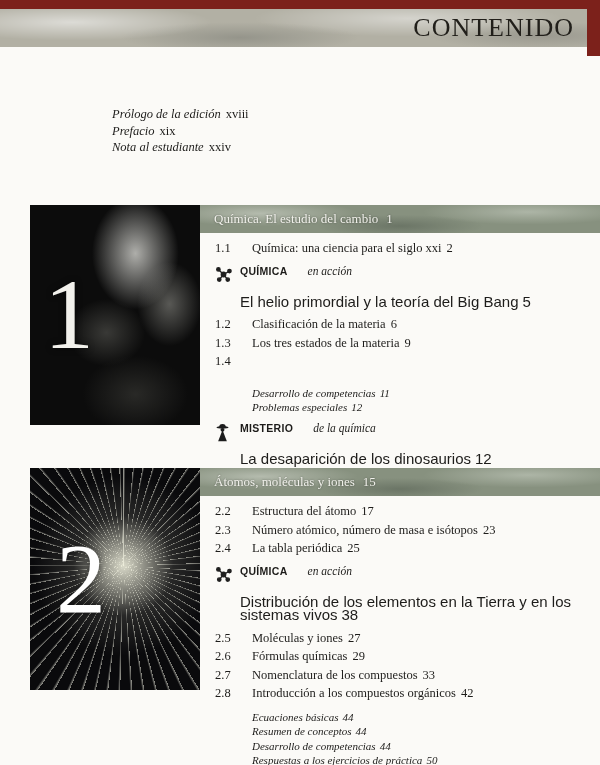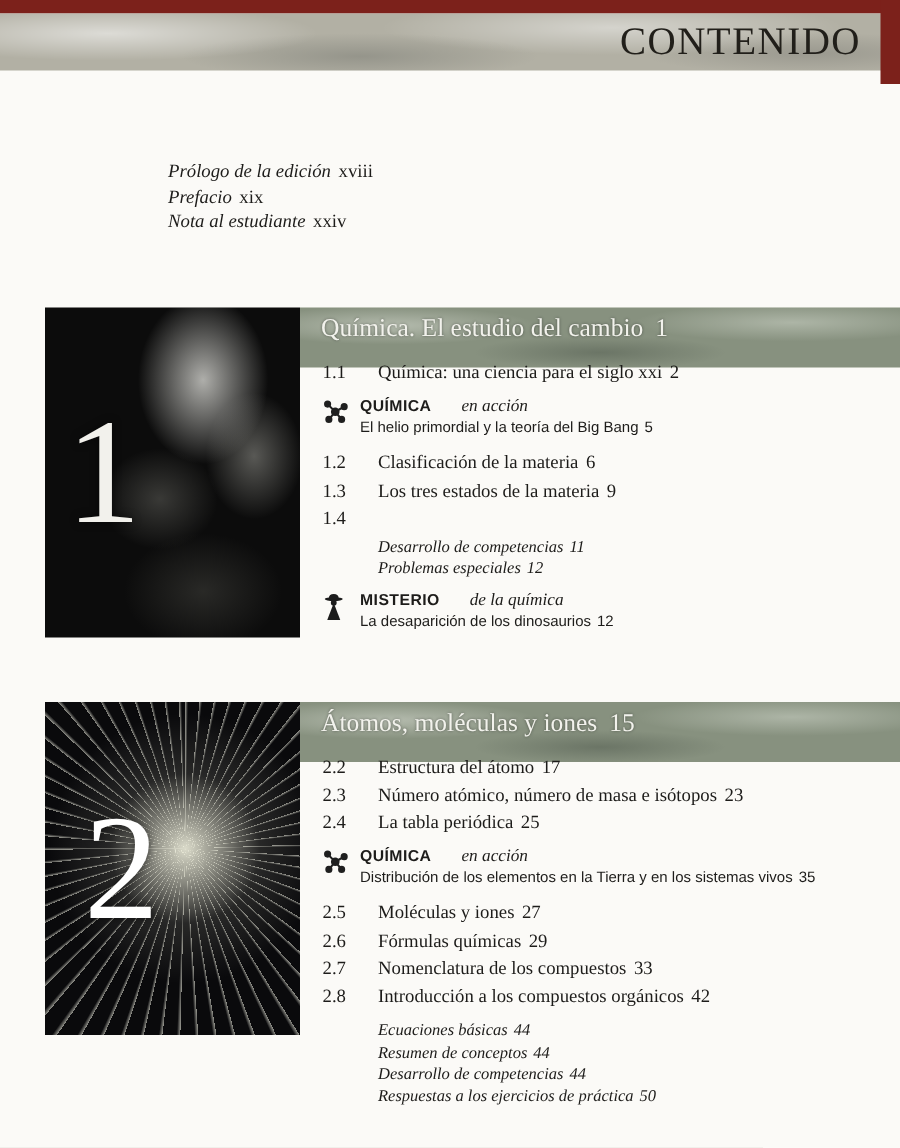--- a/index.html
+++ b/index.html
@@ -55,48 +55,48 @@
       radial-gradient(circle at 55% 44%, rgba(255,255,235,.85), rgba(255,255,235,.12) 32%, transparent 58%),
       repeating-conic-gradient(from 0deg at 55% 44%, rgba(255,255,240,.55) 0deg, rgba(255,255,240,0) 1.1deg, rgba(255,255,240,0) 5.5deg);
   }
   .chnum {
     position:absolute; left:14px; top:50%; transform:translateY(-50%);
     font-size:100px; color:#f2f1ec; line-height:1; text-shadow:0 0 6px rgba(0,0,0,.55);
   }
   .chimg.sparks .chnum { left:26px; color:#ffffff; }
 
   .banner {
-    position:absolute; left:200px; right:0; top:0; height:40px;
+    position:absolute; left:200px; right:0; top:0; height:28px;
     background-color:#87917f;
     background-image:
       radial-gradient(ellipse 140px 18px at 15% 30%, rgba(235,238,230,.45), transparent 70%),
       radial-gradient(ellipse 120px 16px at 50% 75%, rgba(55,65,55,.35), transparent 70%),
       radial-gradient(ellipse 150px 18px at 82% 25%, rgba(230,235,225,.40), transparent 70%);
     color:#f2f2ec; line-height:28px; padding-left:14px; box-sizing:border-box;
-    font-size:17px; text-shadow:0 0 2px rgba(0,0,0,.45); white-space:nowrap;
+    font-size:13px; text-shadow:0 0 2px rgba(0,0,0,.45); white-space:nowrap;
   }
   .banner .banner-page { margin-left:8px; }
 
   .rows { position:absolute; left:215px; top:34px; width:378px; }
 
   .row.sec { display:flex; font-size:12.5px; line-height:18.5px; }
   .row.sec .num { width:37px; flex:0 0 37px; }
   .row.sec .pg { margin-left:5px; }
 
   .row.feat { display:flex; margin:7px 0 7px 0; }
   .row.feat .feat-icon { flex:0 0 25px; padding-top:1px; }
   .feat-label { font-size:11.5px; line-height:13px; }
   .feat-label .brand { font-family:"Liberation Sans", sans-serif; font-weight:bold; font-size:10.5px; letter-spacing:.3px; }
   .feat-label .suffix { font-style:italic; font-size:11.5px; margin-left:20px; }
-  .feat-text { font-family:"Liberation Sans", sans-serif; font-size:10px; line-height:13.5px; margin-top:1px; }
+  .feat-text { font-family:"Liberation Sans", sans-serif; font-size:15px; line-height:13.5px; margin-top:17px; }
   .feat-text .pg { margin-left:4px; }
 
   .row.ital { margin-left:37px; font-style:italic; font-size:11px; line-height:14.5px; }
   .row.ital .pg { margin-left:4px; }
-  .ital-lead { margin-top:3px;font-family:Liberation Serif, serif; }
+  .ital-lead { margin-top:15px;font-family:Liberation Serif, serif; }
   .ital-group { margin-top:7px; }
 </style>
 </head>
 <body>
 
 <div class="page">
 
   <div class="topbar"></div>
   <div class="header-band">
     <span class="contents-title">CONTENIDO</span>
@@ -223,21 +223,21 @@
                 <circle cx="10" cy="10" r="2.6"></circle>
                 <circle cx="4" cy="4" r="2"></circle>
                 <circle cx="17" cy="6" r="2"></circle>
                 <circle cx="5" cy="16" r="2"></circle>
                 <circle cx="15" cy="16" r="2"></circle>
               </g>
             </svg>
         </span>
         <div class="feat-body">
           <div class="feat-label"><span class="brand">QUÍMICA</span><span class="suffix">en acción</span></div>
-          <div class="feat-text"><span>Distribución de los elementos en la Tierra y en los sistemas vivos</span><span class="pg">35</span></div>
+          <div class="feat-text"><span>Distribución de los elementos en la Tierra y en los sistemas vivos</span><span class="pg">38</span></div>
         </div>
       </div>
 
       <div class="row sec">
         <span class="num">2.5</span>
         <span class="ttl"><span>Moléculas y iones</span><span class="pg">27</span></span>
       </div>
       <div class="row sec">
         <span class="num">2.6</span>
         <span class="ttl"><span>Fórmulas químicas</span><span class="pg">29</span></span>

